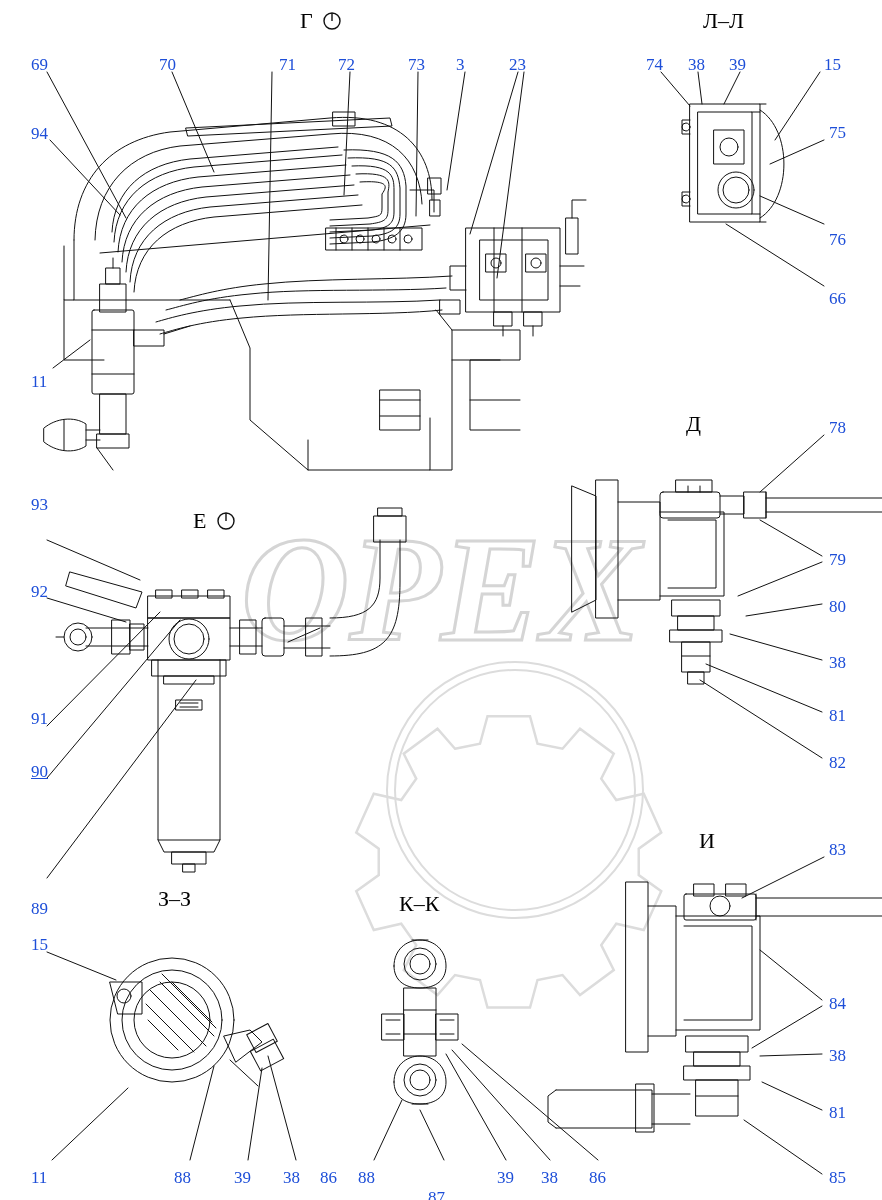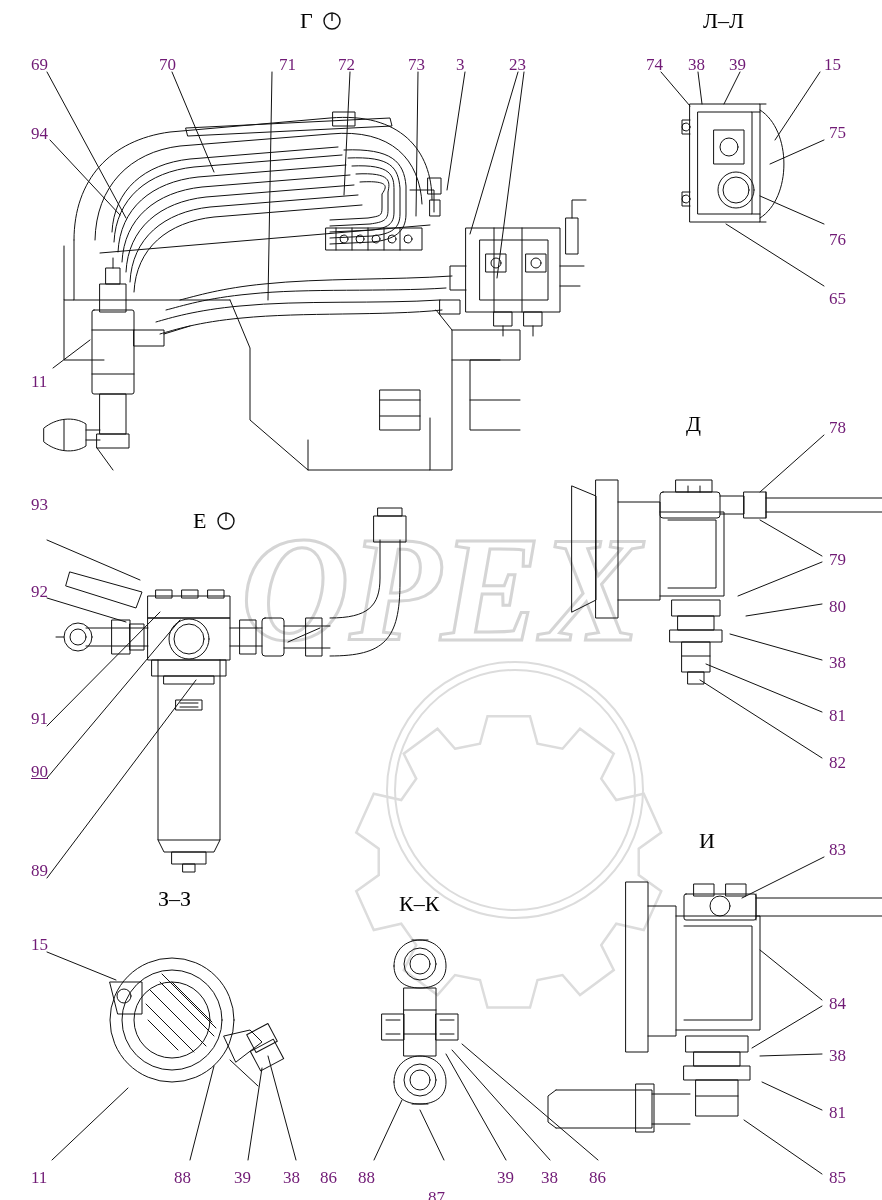--- a/index.html
+++ b/index.html
@@ -8,21 +8,21 @@
     font-family: "Liberation Serif", serif;
     color:#000;
     position: relative;
     overflow: hidden;
   }
   #sheet { position:absolute; left:0; top:0; width:882px; height:1200px; }
   .lbl {
     position:absolute;
     font-family: "Liberation Serif", serif;
     font-size: 17px;
-    color:#701a75;
+    color:#1d4ed8;
     white-space: nowrap;
     line-height: 1;
   }
   .vtitle {
     position:absolute;
     font-family:"Liberation Serif", serif;
     font-size: 22px;
     color:#000;
     white-space:nowrap;
     line-height:1;
@@ -350,34 +350,34 @@
   <div class="lbl" style="left:509px; top:56px;">23</div>
   <div class="lbl" style="left:31px;  top:125px;">94</div>
   <div class="lbl" style="left:31px;  top:373px;">11</div>
 
   <div class="lbl" style="left:646px; top:56px;">74</div>
   <div class="lbl" style="left:688px; top:56px;">38</div>
   <div class="lbl" style="left:729px; top:56px;">39</div>
   <div class="lbl" style="left:824px; top:56px;">15</div>
   <div class="lbl" style="left:829px; top:124px;">75</div>
   <div class="lbl" style="left:829px; top:231px;">76</div>
-  <div class="lbl" style="left:829px; top:290px;">65</div>
+  <div class="lbl" style="left:829px; top:290px;">66</div>
 
   <div class="lbl" style="left:829px; top:419px;">78</div>
   <div class="lbl" style="left:829px; top:551px;">79</div>
   <div class="lbl" style="left:829px; top:598px;">80</div>
   <div class="lbl" style="left:829px; top:654px;">38</div>
   <div class="lbl" style="left:829px; top:707px;">81</div>
   <div class="lbl" style="left:829px; top:754px;">82</div>
 
   <div class="lbl" style="left:31px;  top:496px;">93</div>
   <div class="lbl" style="left:31px;  top:583px;">92</div>
   <div class="lbl" style="left:31px;  top:710px;">91</div>
   <div class="lbl" style="left:31px;  top:763px;text-decoration:underline;">90</div>
-  <div class="lbl" style="left:31px;  top:862px;">89</div>
+  <div class="lbl" style="left:31px;  top:900px;">89</div>
 
   <div class="lbl" style="left:829px; top:841px;">83</div>
   <div class="lbl" style="left:829px; top:995px;">84</div>
   <div class="lbl" style="left:829px; top:1047px;">38</div>
   <div class="lbl" style="left:829px; top:1104px;">81</div>
   <div class="lbl" style="left:829px; top:1169px;">85</div>
 
   <div class="lbl" style="left:31px;  top:936px;">15</div>
   <div class="lbl" style="left:31px;  top:1169px;">11</div>
   <div class="lbl" style="left:174px; top:1169px;">88</div>

